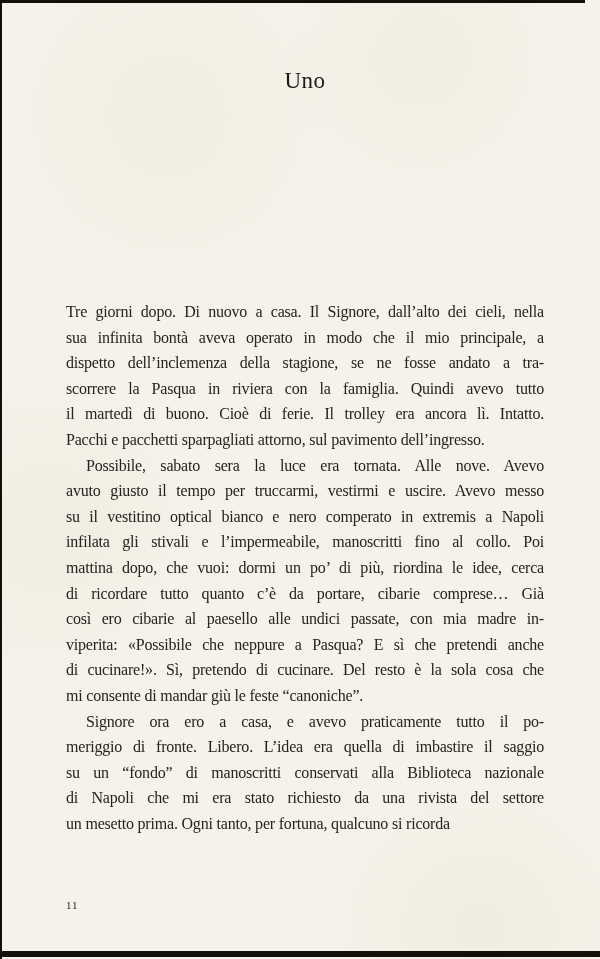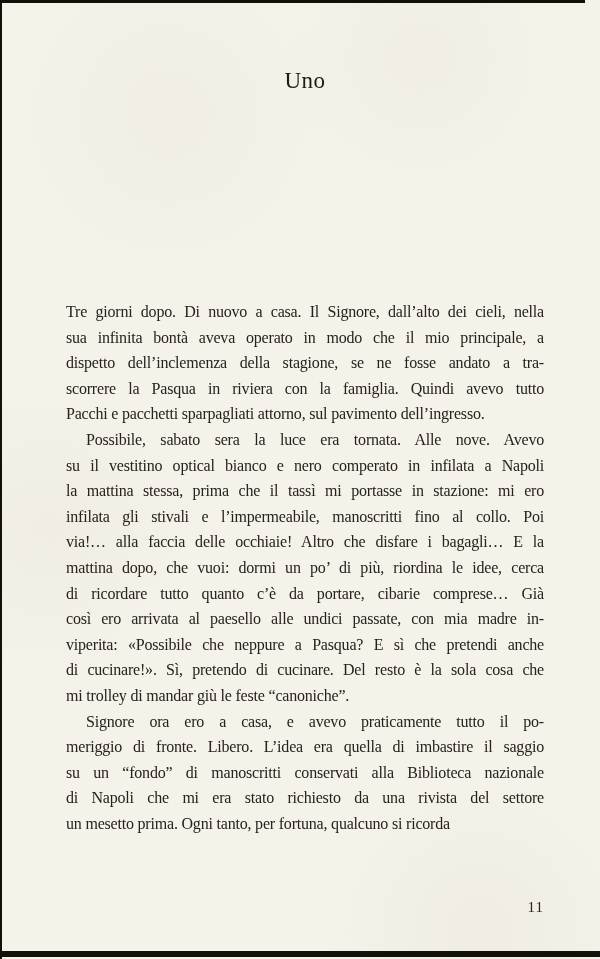--- a/index.html
+++ b/index.html
@@ -62,56 +62,56 @@
     color: #26221d;
   }
   .line.last { text-align-last: left; }
   .line.indent { padding-left: 20px; }
 
   .page-number {
     position: absolute;
     top: 899px;
     left: 66px;
     width: 478px;
-    text-align: right;
-    font-size: 15px;
+    text-align: left;
+    font-size: 11px;
     letter-spacing: 1px;
     color: #2a2620;
   }
 </style>
 </head>
 <body>
 
 <div class="page">
   <div class="edge edge-top"></div>
   <div class="edge edge-left"></div>
   <div class="edge edge-bottom"></div>
 
   <h1 class="chapter-title">Uno</h1>
 
   <div class="body-text" id="body-text">
       <div class="paragraph">
         <div class="line">Tre giorni dopo. Di nuovo a casa. Il Signore, dall’alto dei cieli, nella</div>
         <div class="line">sua infinita bontà aveva operato in modo che il mio principale, a</div>
         <div class="line">dispetto dell’inclemenza della stagione, se ne fosse andato a tra-</div>
         <div class="line">scorrere la Pasqua in riviera con la famiglia. Quindi avevo tutto</div>
+        <div class="line">il martedì di buono. Cioè di ferie. Il trolley era ancora lì. Intatto.</div>
         <div class="line last">Pacchi e pacchetti sparpagliati attorno, sul pavimento dell’ingresso.</div>
       </div>
       <div class="paragraph">
         <div class="line indent">Possibile, sabato sera la luce era tornata. Alle nove. Avevo</div>
-        <div class="line">su il vestitino optical bianco e nero comperato in infilata a Napoli</div>
-        <div class="line">la mattina stessa, prima che il tassì mi portasse in stazione: mi ero</div>
+        <div class="line">avuto giusto il tempo per truccarmi, vestirmi e uscire. Avevo messo</div>
+        <div class="line">su il vestitino optical bianco e nero comperato in extremis a Napoli</div>
         <div class="line">infilata gli stivali e l’impermeabile, manoscritti fino al collo. Poi</div>
-        <div class="line">via!… alla faccia delle occhiaie! Altro che disfare i bagagli… E la</div>
         <div class="line">mattina dopo, che vuoi: dormi un po’ di più, riordina le idee, cerca</div>
         <div class="line">di ricordare tutto quanto c’è da portare, cibarie comprese… Già</div>
-        <div class="line">così ero arrivata al paesello alle undici passate, con mia madre in-</div>
+        <div class="line">così ero cibarie al paesello alle undici passate, con mia madre in-</div>
         <div class="line">viperita: «Possibile che neppure a Pasqua? E sì che pretendi anche</div>
         <div class="line">di cucinare!». Sì, pretendo di cucinare. Del resto è la sola cosa che</div>
-        <div class="line last">mi trolley di mandar giù le feste “canoniche”.</div>
+        <div class="line last">mi consente di mandar giù le feste “canoniche”.</div>
       </div>
       <div class="paragraph">
         <div class="line indent">Signore ora ero a casa, e avevo praticamente tutto il po-</div>
         <div class="line">meriggio di fronte. Libero. L’idea era quella di imbastire il saggio</div>
         <div class="line">su un “fondo” di manoscritti conservati alla Biblioteca nazionale</div>
         <div class="line">di Napoli che mi era stato richiesto da una rivista del settore</div>
         <div class="line last">un mesetto prima. Ogni tanto, per fortuna, qualcuno si ricorda</div>
       </div>
     </div>
 

